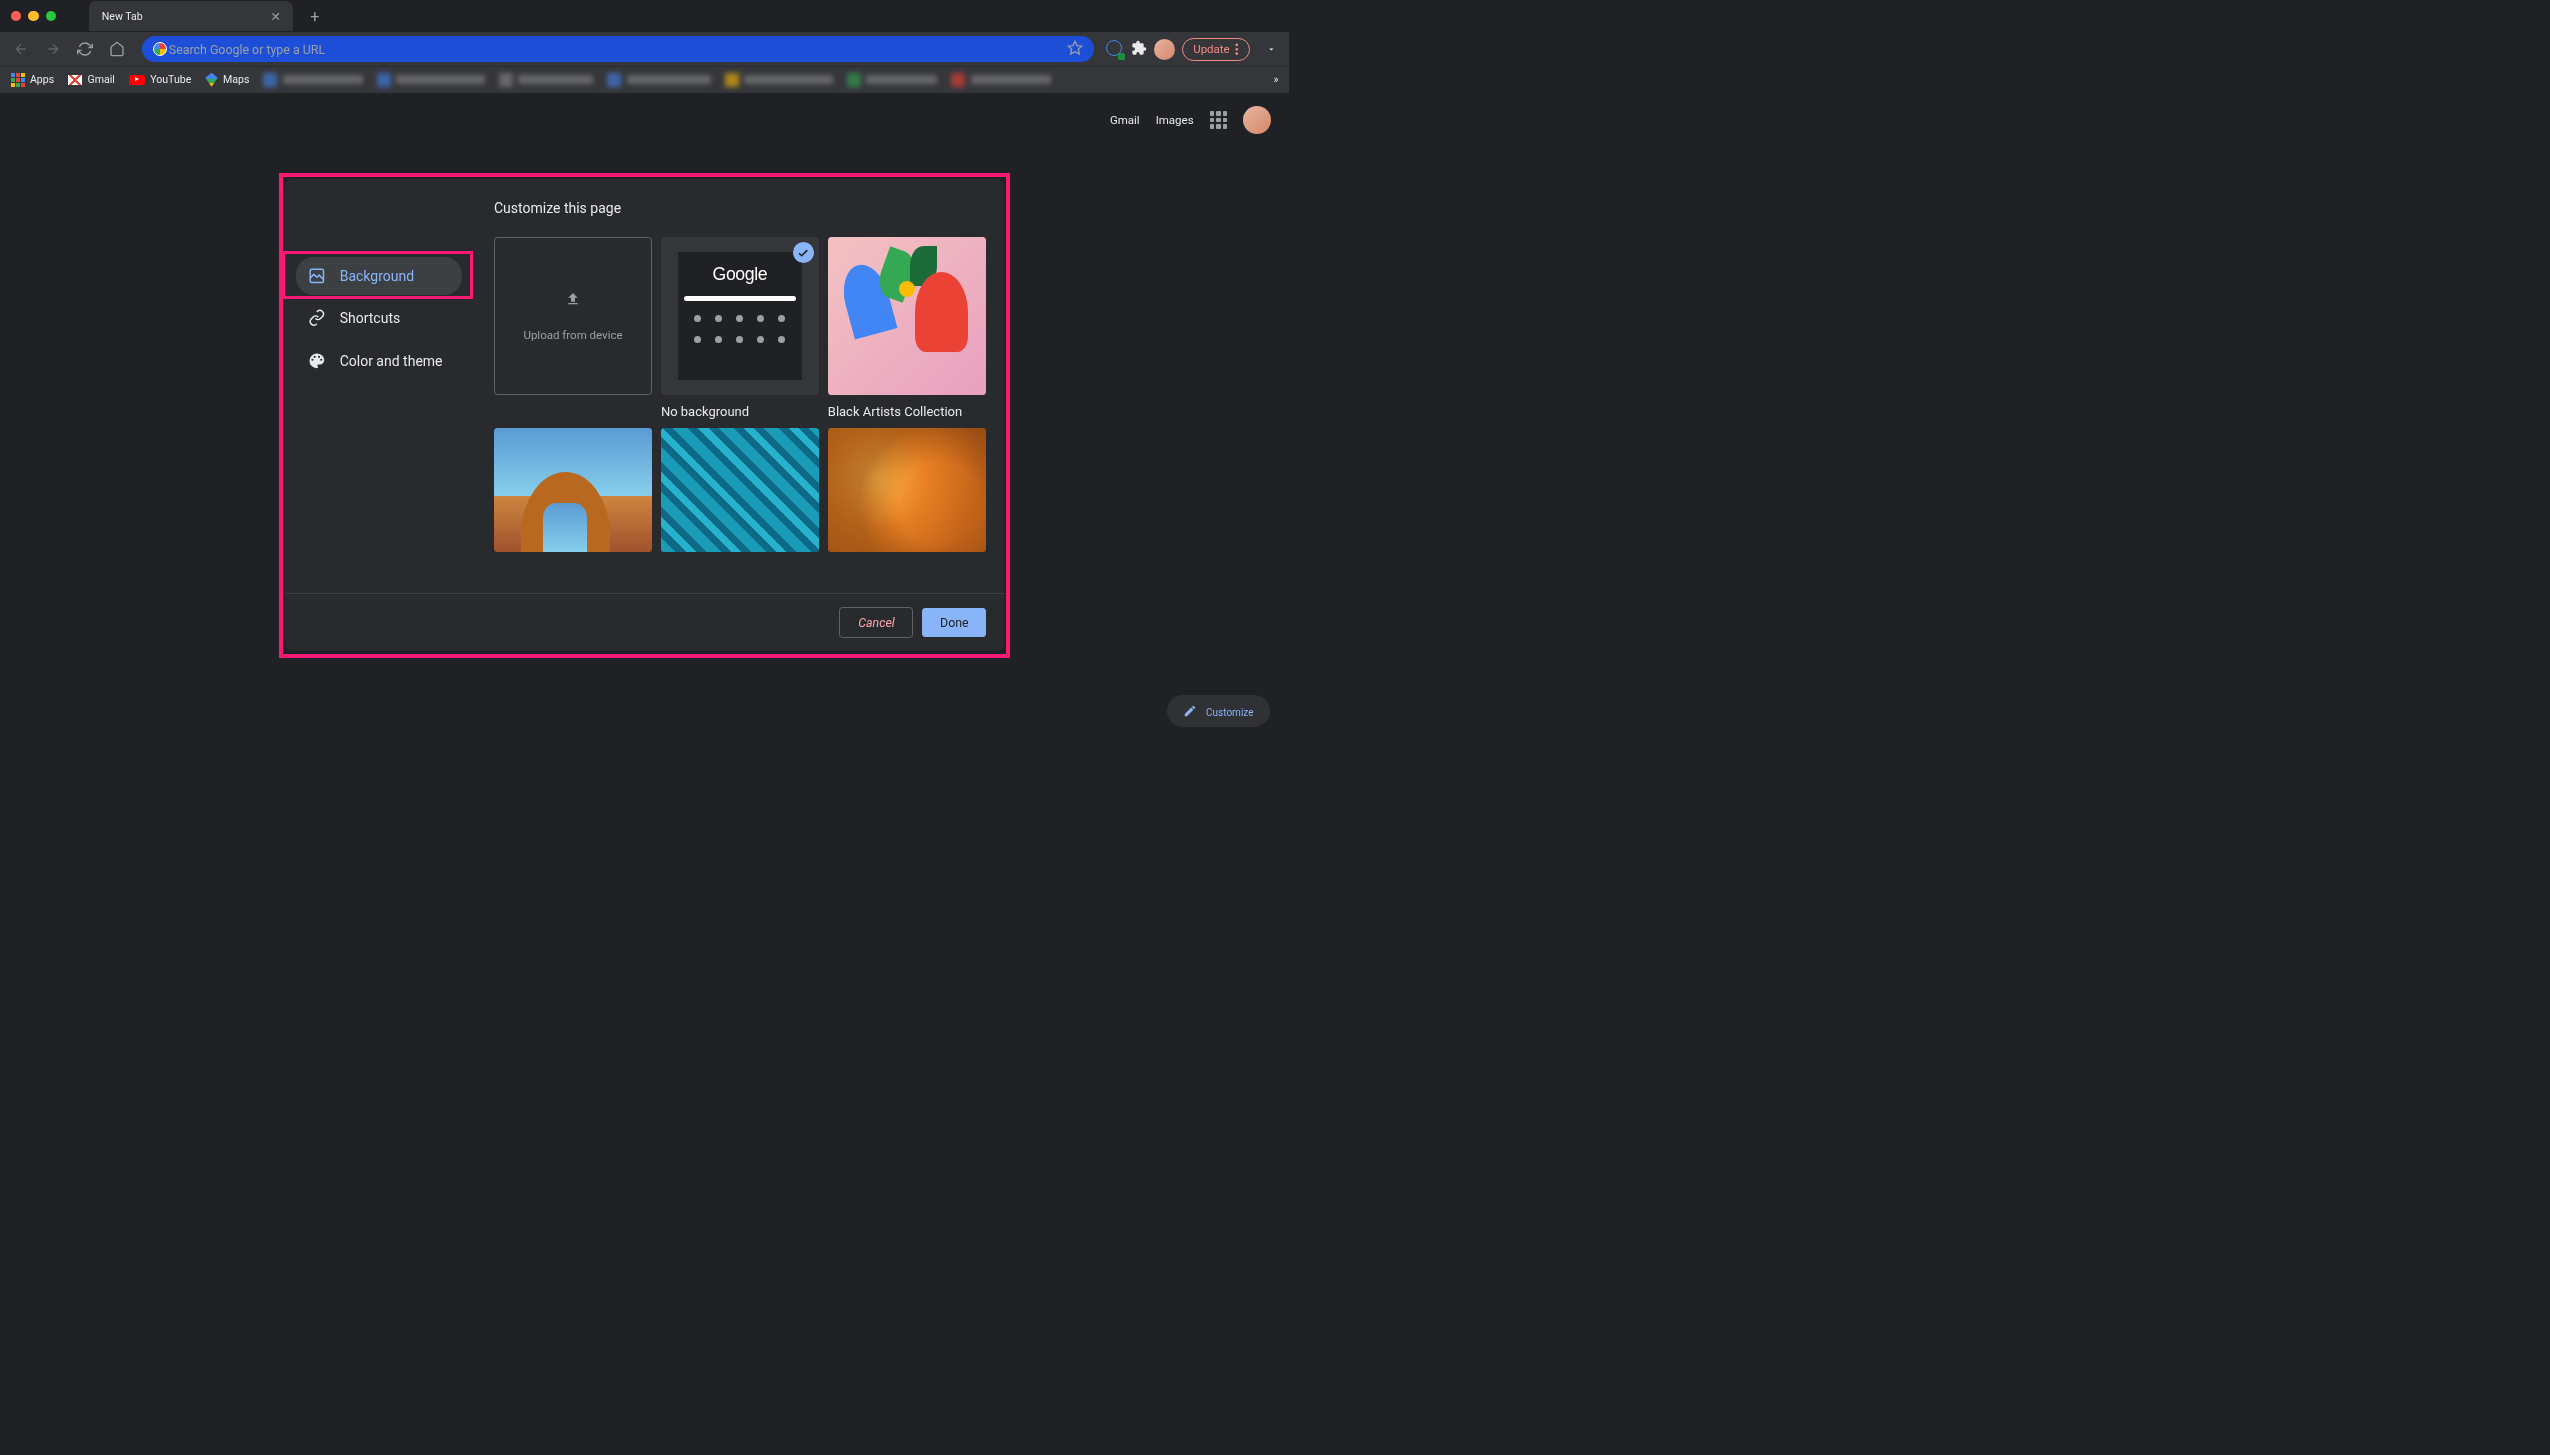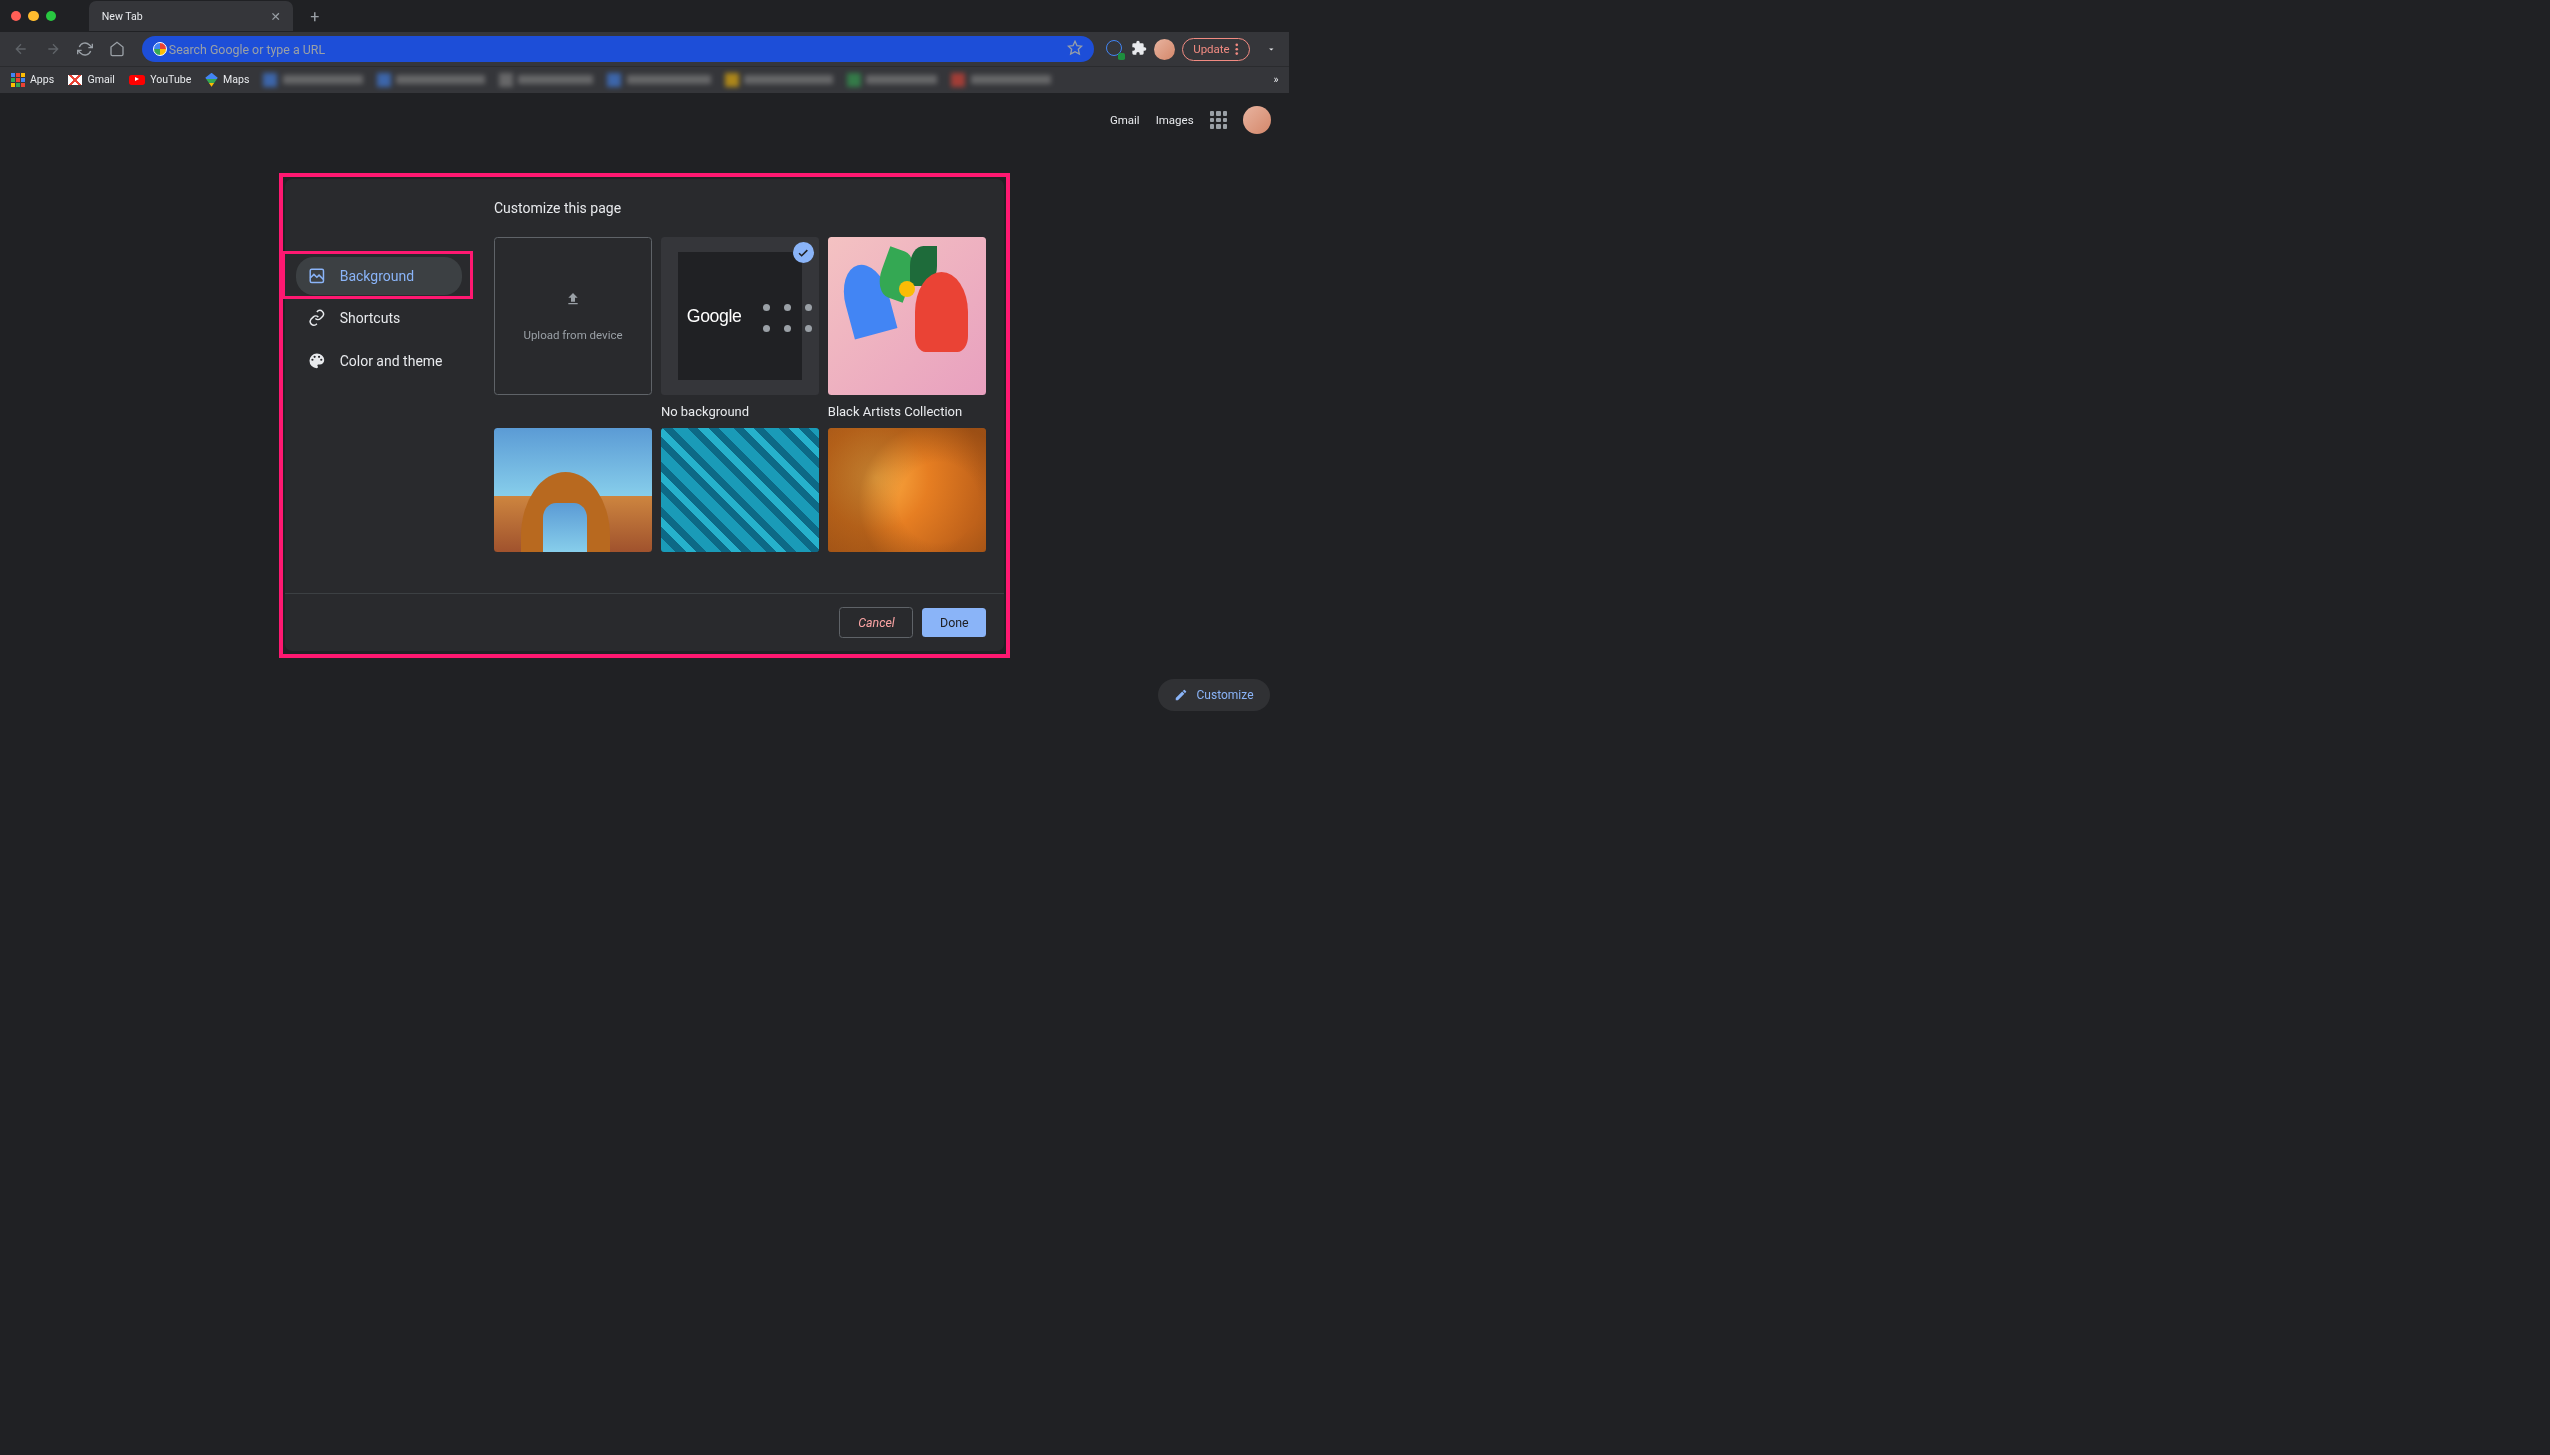--- a/index.html
+++ b/index.html
@@ -74,21 +74,21 @@
 .side-ico { width:17.7px; height:17.7px; display:flex; align-items:center; justify-content:center; }
 
 .dialog-main { flex:1; padding:21px 21px 0 21px; overflow:hidden; }
 .dialog-title { font-size:14px; color:#e8eaed; margin-bottom:21px; }
 .bg-grid { display:grid; grid-template-columns:repeat(3,158px); gap:8.9px; }
 .bg-tile { display:flex; flex-direction:column; gap:8.9px; }
 .bg-box { width:158px; height:158px; border-radius:3.5px; cursor:pointer; position:relative; overflow:hidden; }
 .upload-box { border:0.9px solid #5f6368; display:flex; flex-direction:column; align-items:center; justify-content:center; gap:21px; color:#9aa0a6; font-size:11.5px; }
 .upload-ico { width:16px; height:16px; }
 .nobg-box { background:#35363a; display:flex; align-items:center; justify-content:center; }
-.nobg-inner { width:124px; height:128px; background:#202124; display:flex; flex-direction:row; align-items:center; padding:12.4px 8.9px; gap:10.6px; }
+.nobg-inner { width:124px; height:128px; background:#202124; display:flex; flex-direction:column; align-items:center; padding:12.4px 8.9px; gap:10.6px; }
 .nobg-logo { font-family:'Product Sans',sans-serif; font-size:17.7px; color:#fff; font-weight:500; letter-spacing:-0.4px; }
 .nobg-bar { width:112px; height:5.3px; background:#fff; border-radius:2.7px; }
 .nobg-dots { display:grid; grid-template-columns:repeat(5,1fr); gap:14px; margin-top:3.5px; }
 .nobg-dots i { width:7px; height:7px; background:#9aa0a6; border-radius:50%; }
 .check-badge { position:absolute; top:5.3px; right:5.3px; width:21px; height:21px; background:#8ab4f8; border-radius:50%; display:flex; align-items:center; justify-content:center; color:#202124; z-index:2; }
 .bg-label { font-size:13px; color:#e8eaed; }
 
 .art-box { background: linear-gradient(135deg,#f4c2c2 0%,#e8a0bf 100%); position:relative; }
 .art-box::before { content:''; position:absolute; left:17.7px; top:26.6px; width:44px; height:71px; background:#4285f4; border-radius:50% 50% 0 0; transform:rotate(-15deg); }
 .art-box::after { content:''; position:absolute; right:17.7px; top:35px; width:53px; height:80px; background:#ea4335; border-radius:50% 50% 20% 20%; }
@@ -106,21 +106,21 @@
 .autumn-box { background:radial-gradient(circle at 30% 40%,#ffb347,#e67e22 40%,#c0621a 80%); position:relative; }
 .autumn-box::before { content:''; position:absolute; inset:0; background:radial-gradient(circle at 70% 60%,transparent 30%,rgba(101,50,12,0.4) 60%); }
 
 .row2 .bg-box { height:124px; }
 
 .dialog-footer { height:58px; border-top:0.9px solid #3c4043; display:flex; align-items:center; justify-content:flex-end; padding:0 17.7px; gap:8.9px; }
 .btn { padding:7px 17.7px; border-radius:3.5px; font-size:12.4px; cursor:pointer; border:none; }
 .btn-cancel { background:transparent; border:0.9px solid #5f6368; color:#fca5a5;font-style:italic; }
 .btn-done { background:#8ab4f8; color:#202124; }
 
-.customize-fab { position:absolute; bottom:25px; right:19.5px; background:#303134; padding:8.9px 16px; border-radius:17.7px; display:flex; align-items:flex-end; gap:8.9px; color:#8ab4f8; font-size:12px; cursor:pointer; }
+.customize-fab { position:absolute; bottom:9px; right:19.5px; background:#303134; padding:8.9px 16px; border-radius:17.7px; display:flex; align-items:flex-end; gap:8.9px; color:#8ab4f8; font-size:10px; cursor:pointer; }
 </style>
 </head>
 <body>
 
 <div class="titlebar">
   <div class="traffic">
     <span class="red"></span>
     <span class="yellow"></span>
     <span class="green"></span>
   </div>

